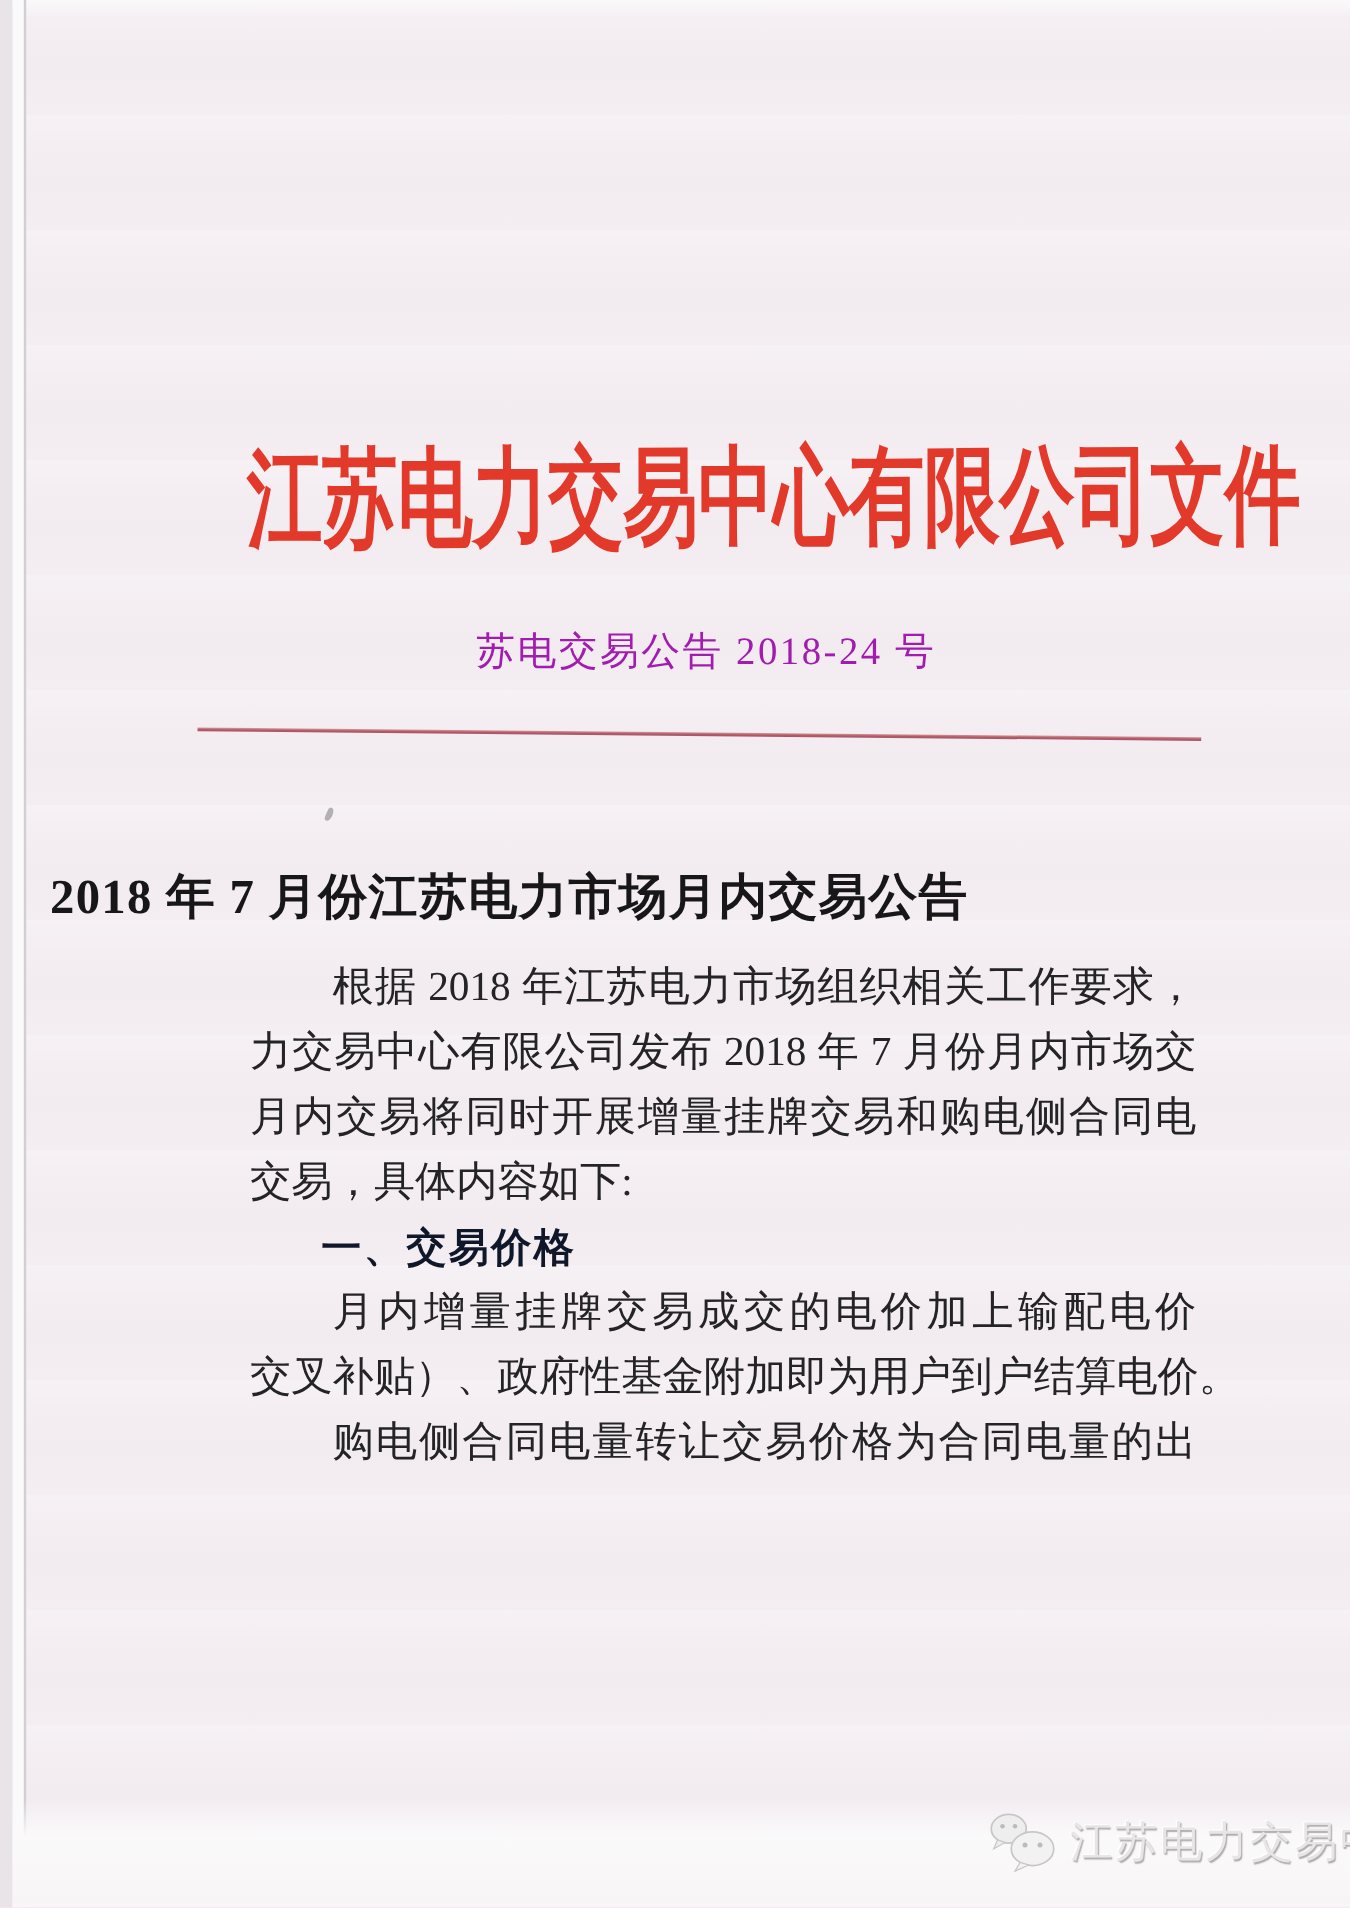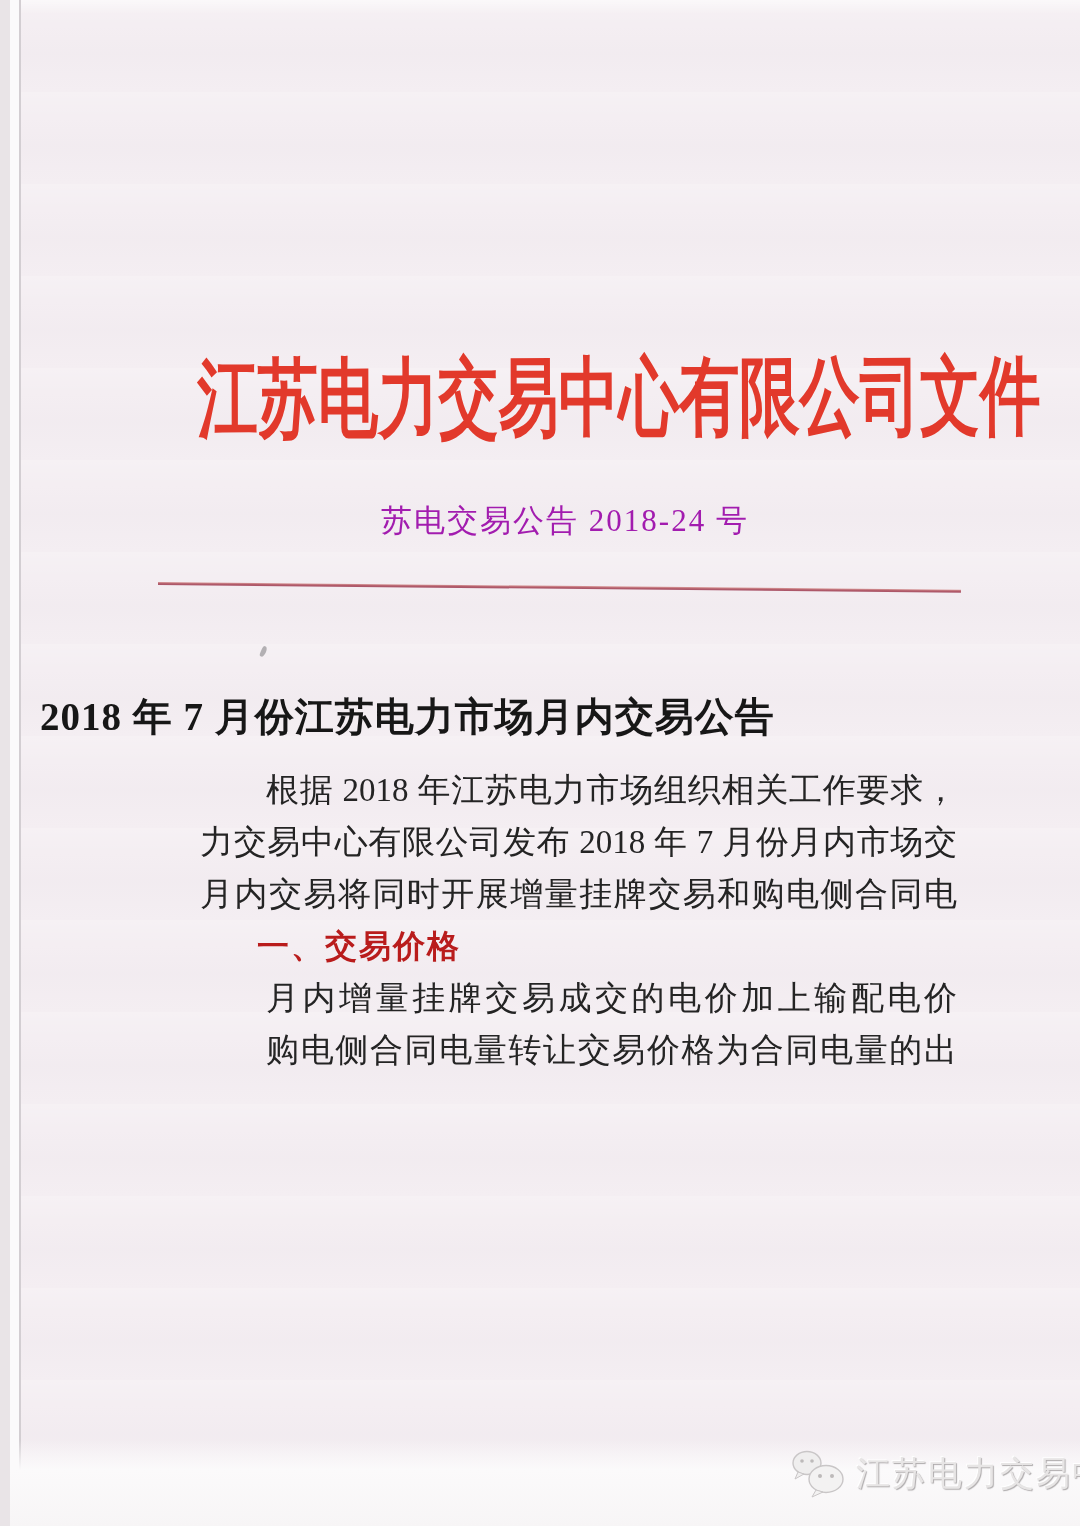--- a/index.html
+++ b/index.html
@@ -86,21 +86,21 @@
     text-align: justify;
     text-align-last: justify;
     overflow: hidden;
   }
   .line.indent { text-indent: 66px; }
   .line.heading {
     font-family: "DejaVu Sans", sans-serif;
     font-weight: 700;
     font-size: 32px;
     padding-left: 57px;
-    color: #b91c1c;
+    color: #0f172a;
     letter-spacing: 2px;
   }
   .watermark {
     position: absolute; left: 780px; top: 1450px; height: 48px;
     display: flex; align-items: center; gap: 8px;
   }
   .watermark-text {
     font-size: 34px;
     font-family: "DejaVu Sans", sans-serif;
     color: #e7e5e5;
@@ -126,22 +126,24 @@
   <div class="red-rule"></div>
 
   <div class="speck"></div>
 
   <div class="doc-title">2018 年 7 月份江苏电力市场月内交易公告</div>
 
   <div class="body-text">
     <div class="line fill indent">根据 2018 年江苏电力市场组织相关工作要求，江苏电</div>
     <div class="line fill">力交易中心有限公司发布 2018 年 7 月份月内市场交易公告，</div>
     <div class="line fill">月内交易将同时开展增量挂牌交易和购电侧合同电量转让</div>
+    <div class="line">交易，具体内容如下:</div>
     <div class="line heading">一、交易价格</div>
     <div class="line fill indent">月内增量挂牌交易成交的电价加上输配电价（含线损及</div>
+    <div class="line">交叉补贴）、政府性基金附加即为用户到户结算电价。</div>
     <div class="line fill indent">购电侧合同电量转让交易价格为合同电量的出让或者</div>
   </div>
 
   <div class="watermark">
     <svg class="wechat-icon" width="58" height="48" viewBox="0 0 58 48" xmlns="http://www.w3.org/2000/svg">
 
       <g>
         <ellipse cx="17" cy="13" rx="14" ry="11.5" fill="#efeeee" stroke="#c9c6c7" stroke-width="1.4"></ellipse>
         <path d="M8 22 L5 29 L14 24 Z" fill="#efeeee" stroke="#c9c6c7" stroke-width="1"></path>
         <circle cx="12" cy="11" r="1.8" fill="#bdbaba"></circle>

